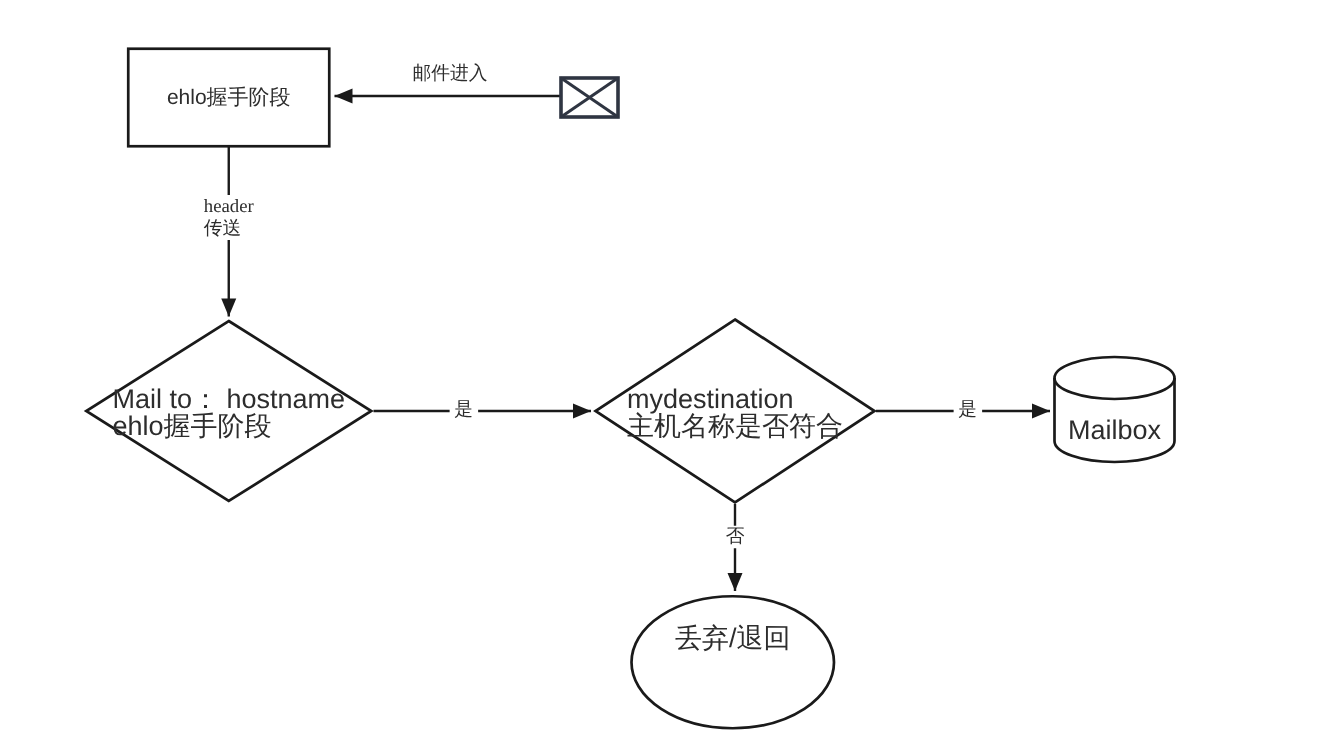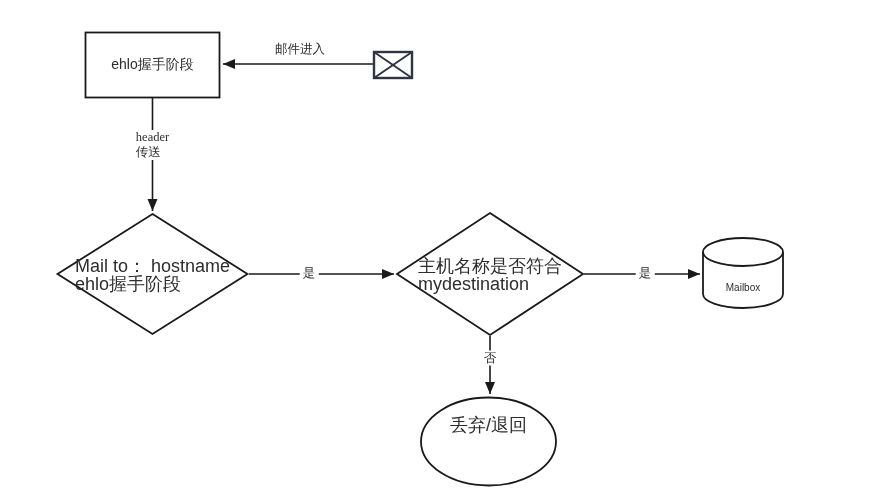--- a/index.html
+++ b/index.html
@@ -37,21 +37,21 @@
   .edge-lbl {
     font-size: 12.5px;
     line-height: 15px;
     background: #ffffff;
     padding: 0 3px;
   }
   .box-lbl {
     font-size: 14px;
   }
   .mailbox-lbl {
-    font-size: 10px;
+    font-size: 18px;
   }
 </style>
 </head>
 <body>
 
 <div id="canvas">
 
   <svg id="wires" viewBox="0 0 886 500" xmlns="http://www.w3.org/2000/svg">
     <defs>
       <marker id="arrow" markerUnits="userSpaceOnUse" markerWidth="14" markerHeight="12" refX="13" refY="6" orient="auto">
@@ -85,22 +85,22 @@
   </svg>
 
   <div class="lbl box-lbl" style="left:152.5px; top:64.5px;">ehlo握手阶段</div>
 
   <div class="lbl node-lbl" style="left:152.5px; top:275px;">
     <div>Mail to： hostname</div>
     <div>ehlo握手阶段</div>
   </div>
 
   <div class="lbl node-lbl" style="left:490px; top:275px;">
+    <div>mydestination</div>
     <div>主机名称是否符合</div>
-    <div>mydestination</div>
   </div>
 
   <div class="lbl mailbox-lbl" style="left:743px; top:287px;">Mailbox</div>
 
   <div class="lbl node-lbl" style="left:488.5px; top:425px;">丢弃/退回</div>
 
   <div class="lbl edge-lbl" style="left:300px; top:49px;">邮件进入</div>
 
   <div class="lbl edge-lbl" style="left:152.5px; top:145px;font-family:Liberation Serif, serif;">
     <div>header</div>

